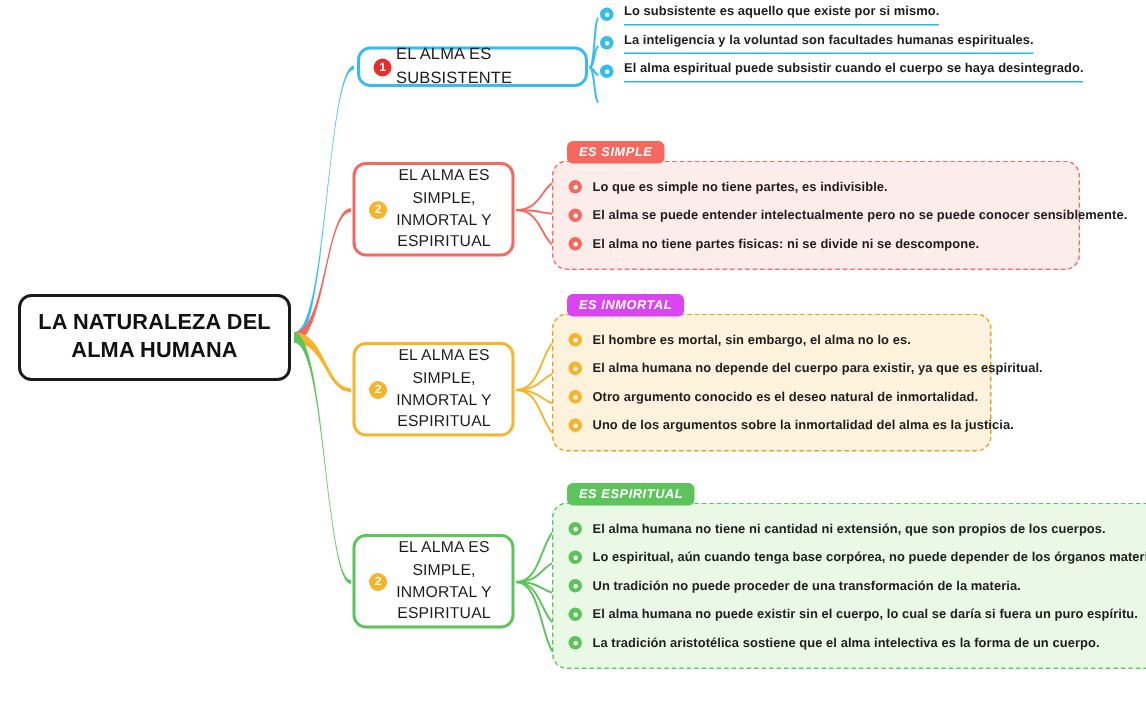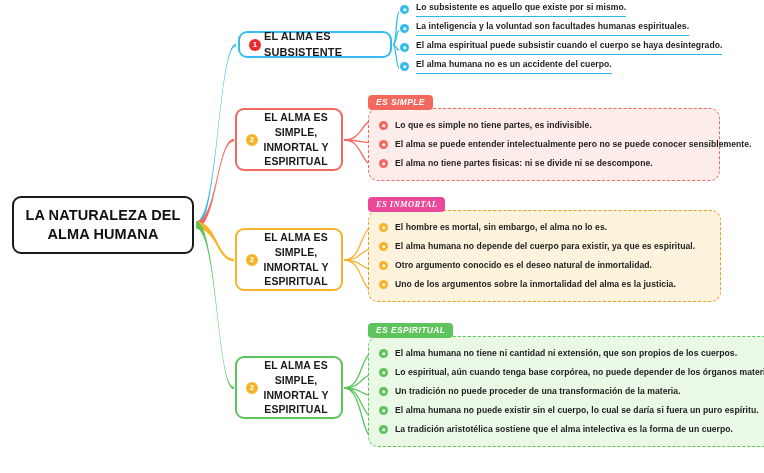--- a/index.html
+++ b/index.html
@@ -66,41 +66,42 @@
     display: flex;
     align-items: center;
     justify-content: center;
     line-height: 1;
   }
   .branch-label {
     width: 100%;
     padding: 0 8px 0 22px;
     text-align: center;
     font-size: 10.5px;
-    font-weight: 700;
+    font-weight: 400;
     color: #1b1b1b;
     line-height: 1.42;
     letter-spacing: .1px;
   }
   .branch-node.b1 .branch-label { font-size: 11px; text-align: left; padding-left: 24px; }
 
   
   .leaf-group { position: absolute; z-index: 4; }
 
   .group-tag {
     display: inline-block;
     padding: 2.5px 8px 3px 8px;
     border-radius: 4px;
     font-size: 8.5px;
     font-weight: 700;
     font-style: italic;
     color: #ffffff;
     letter-spacing: .4px;
     position: relative;
     z-index: 5;
+    margin-left: 10px;
   }
   .group-box {
     margin-top: -2px;
     border-radius: 10px;
     border: 1.3px dashed rgba(0,0,0,.25);
     padding: 7px 10px 7px 10px;
   }
   .group-box.plain { border: none; padding: 0; background: none; margin-top: 0; }
 
   .leaf-row {
@@ -187,24 +188,20 @@
         <span class="leaf-text">Lo subsistente es aquello que existe por si mismo.</span>
       </div>
       <div class="leaf-row underlined">
         <span class="leaf-bullet" style="background:#35BDEF;"></span>
         <span class="leaf-text">La inteligencia y la voluntad son facultades humanas espirituales.</span>
       </div>
       <div class="leaf-row underlined">
         <span class="leaf-bullet" style="background:#35BDEF;"></span>
         <span class="leaf-text">El alma espiritual puede subsistir cuando el cuerpo se haya desintegrado.</span>
       </div>
-      <div class="leaf-row underlined">
-        <span class="leaf-bullet" style="background:#35BDEF;"></span>
-        <span class="leaf-text">El alma humana no es un accidente del cuerpo.</span>
-      </div>
     </div>
   </div>
 
   <div class="branch-node" id="bn1" style="left:235px; top:108px; width:108px; height:63px; border-color:#F4685E;">
     <span class="branch-badge" style="background:#F7B329;">2</span>
     <span class="branch-label">EL ALMA ES SIMPLE, INMORTAL Y ESPIRITUAL</span>
   </div>
 
   <div class="leaf-group" id="lg1" style="left:368px; top:91px;">
     <span class="group-tag" style="background:#F4685E;">ES SIMPLE</span>
@@ -223,22 +220,22 @@
       </div>
     </div>
   </div>
 
   <div class="branch-node" id="bn2" style="left:235px; top:228px; width:108px; height:63px; border-color:#F7B329;">
     <span class="branch-badge" style="background:#F7B329;">2</span>
     <span class="branch-label">EL ALMA ES SIMPLE, INMORTAL Y ESPIRITUAL</span>
   </div>
 
   <div class="leaf-group" id="lg2" style="left:368px; top:193px;">
-    <span class="group-tag" style="background:#ec4899;font-family:Liberation Serif, serif;">ES INMORTAL</span>
-    <div class="group-box" style="border-color:#E2A11E; background:#FDF3DC; width:353px;">
+    <span class="group-tag" style="background:#d946ef;">ES INMORTAL</span>
+    <div class="group-box" style="border-color:#E2A11E; background:#FDF3DC; width:293px;">
       <div class="leaf-row">
         <span class="leaf-bullet" style="background:#F7B329;"></span>
         <span class="leaf-text">El hombre es mortal, sin embargo, el alma no lo es.</span>
       </div>
       <div class="leaf-row">
         <span class="leaf-bullet" style="background:#F7B329;"></span>
         <span class="leaf-text">El alma humana no depende del cuerpo para existir, ya que es espiritual.</span>
       </div>
       <div class="leaf-row">
         <span class="leaf-bullet" style="background:#F7B329;"></span>

